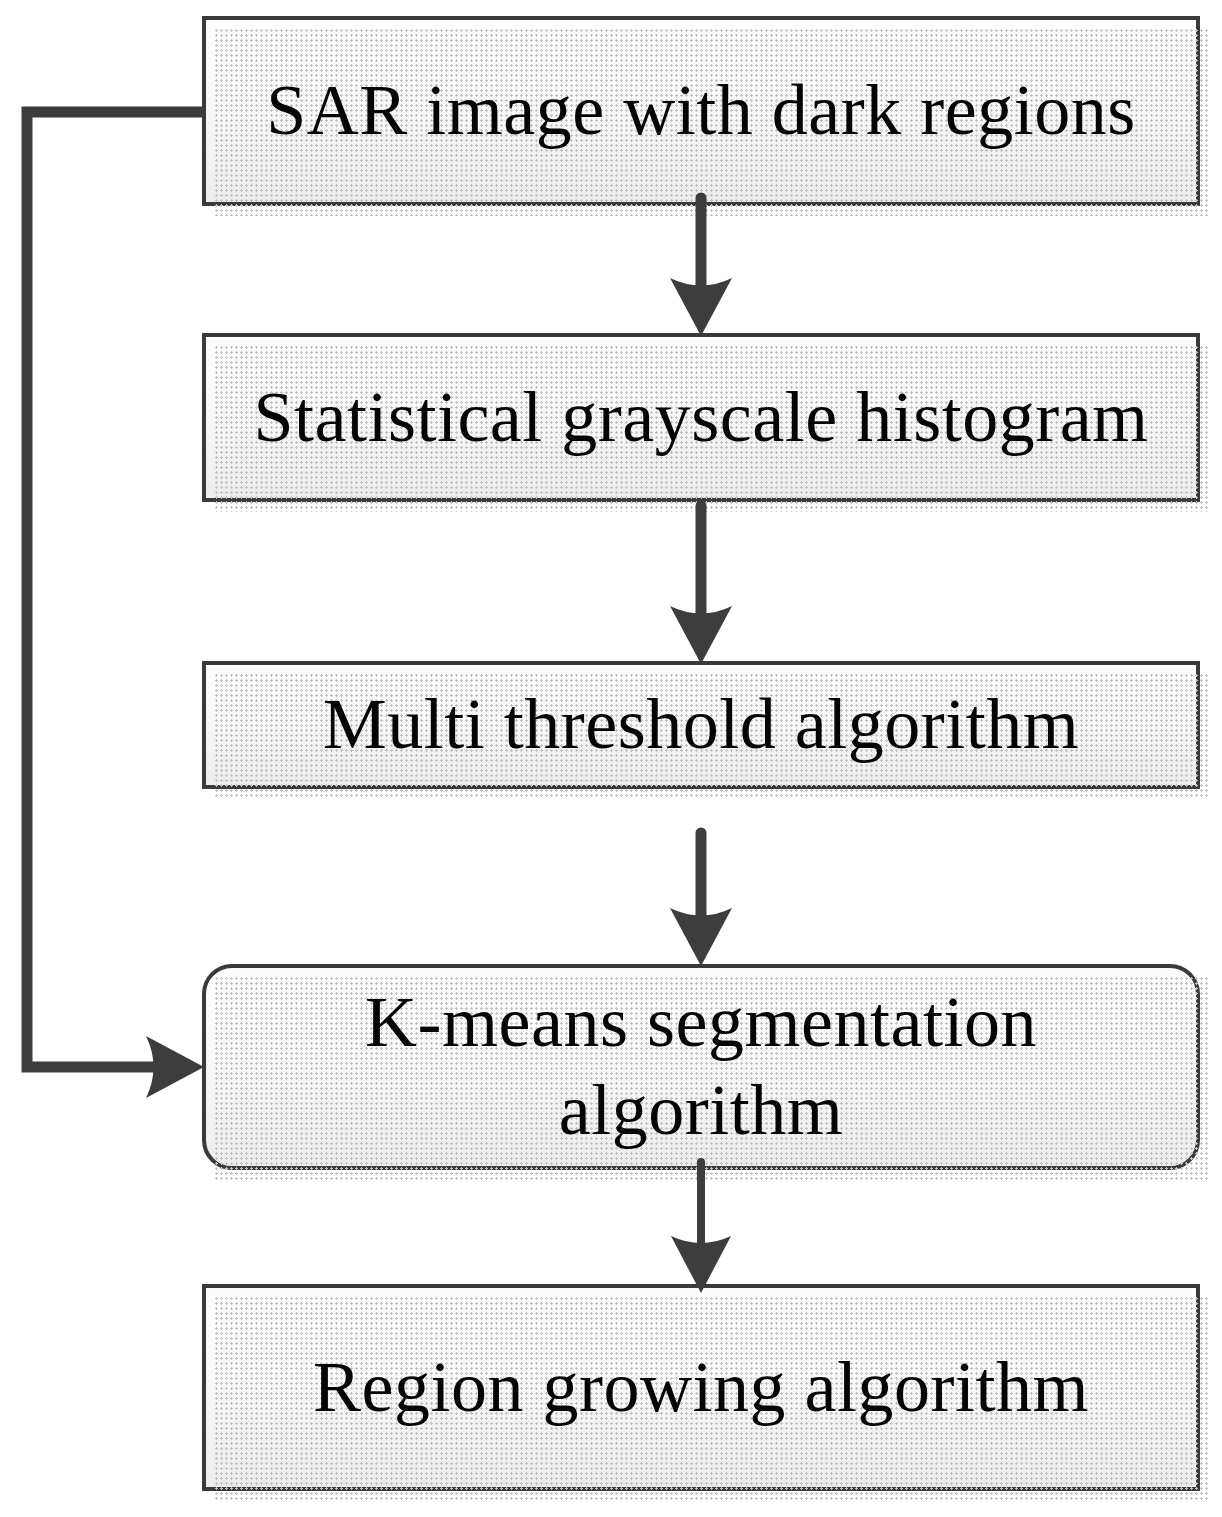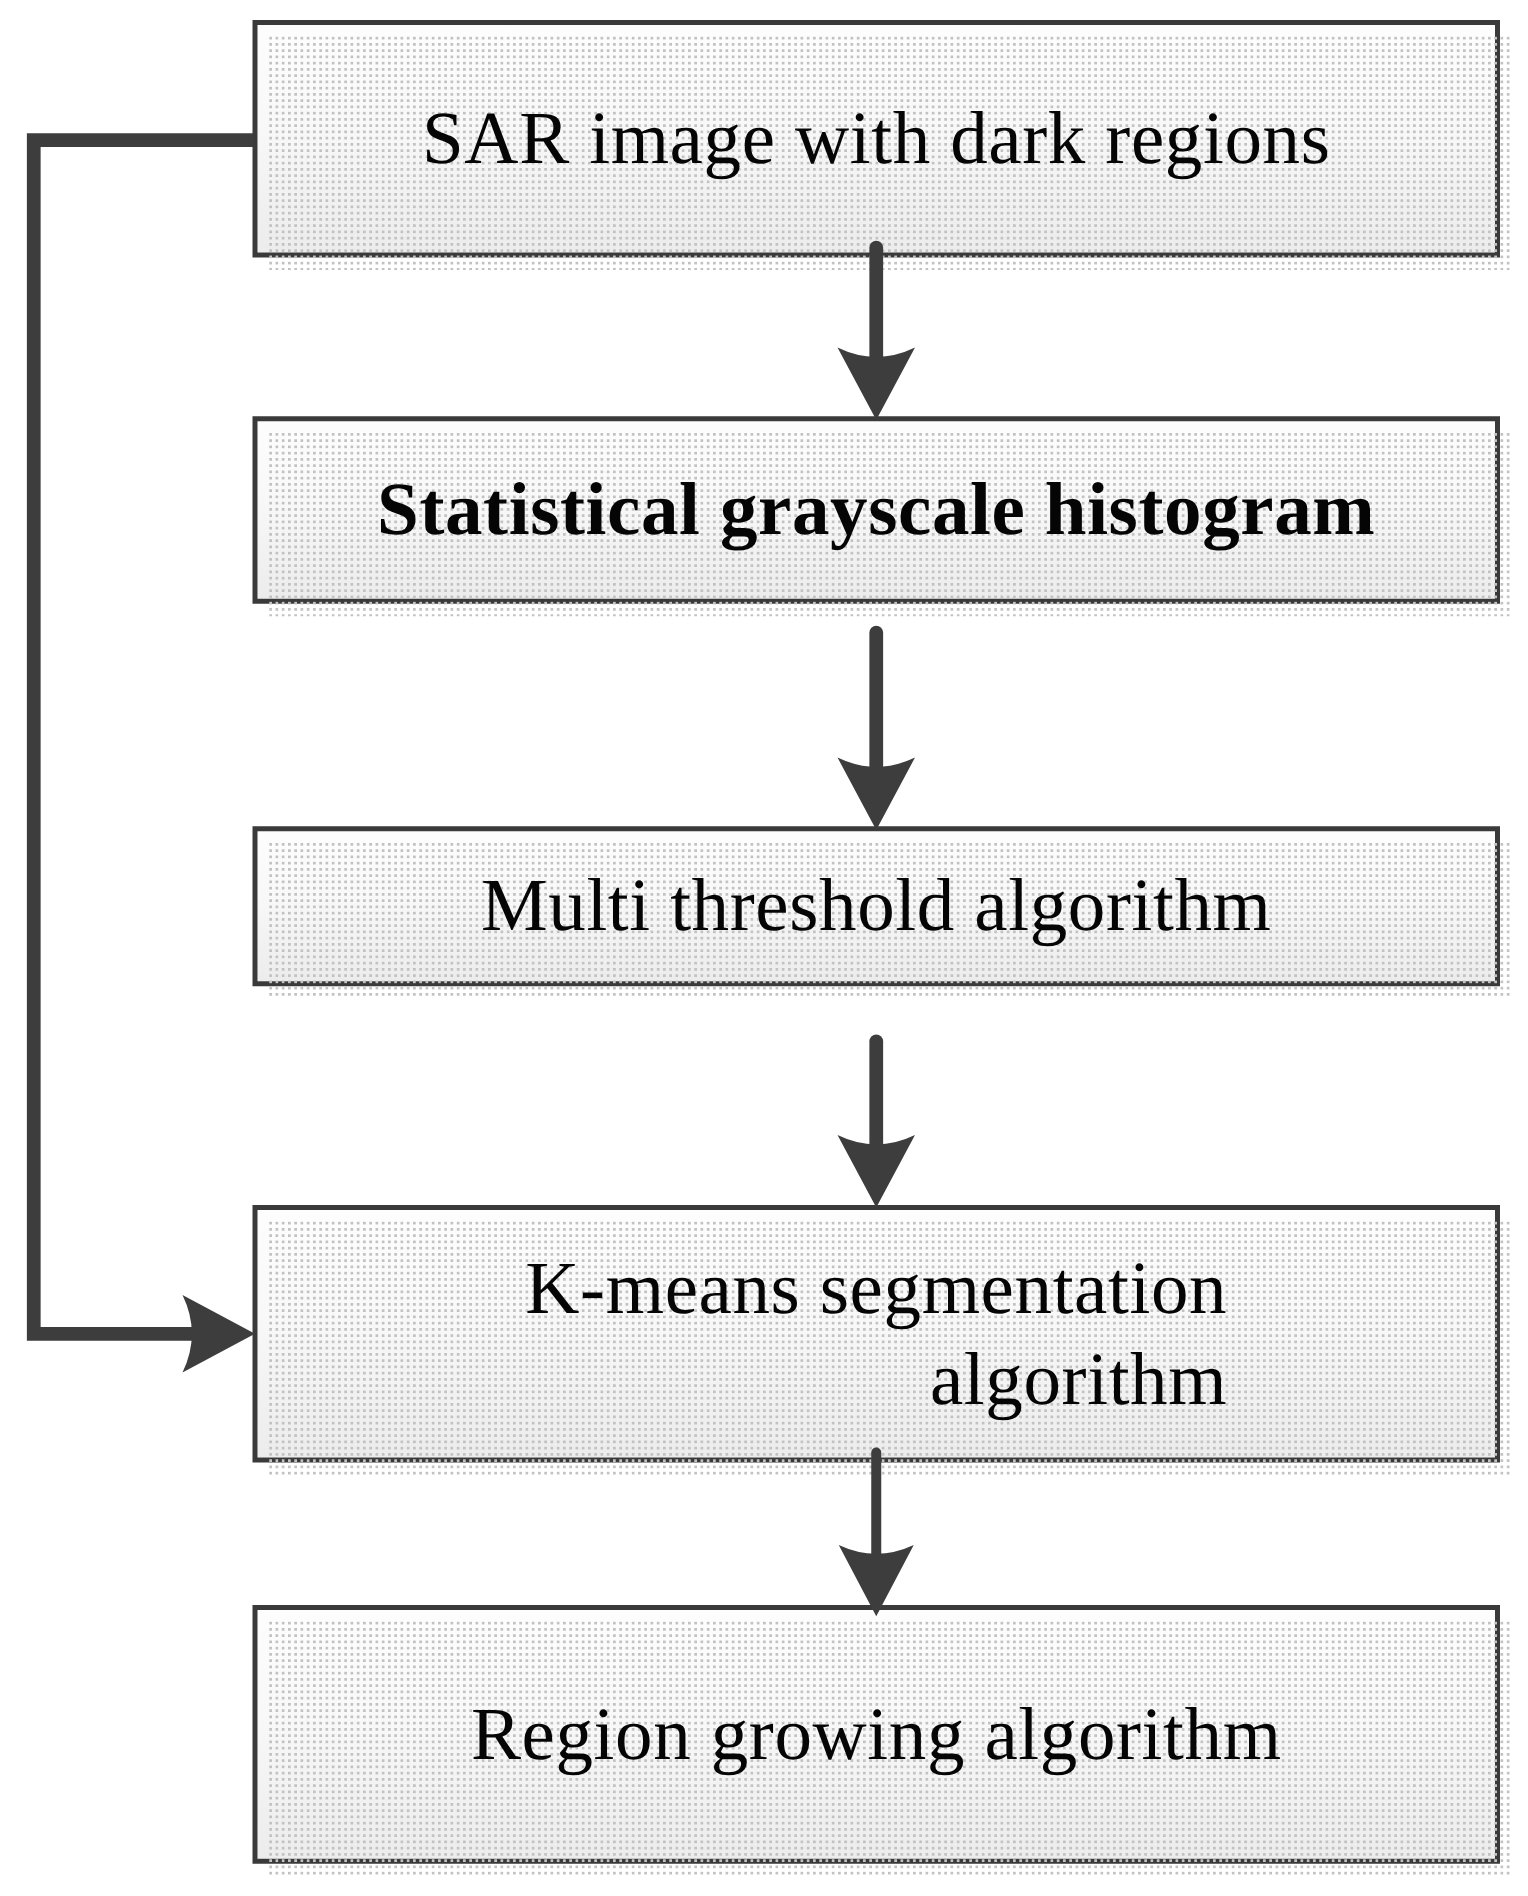--- a/index.html
+++ b/index.html
@@ -34,32 +34,31 @@
     position: absolute;
     z-index: -1;
     left: 8px;
     top: 8px;
     right: -14px;
     bottom: -14px;
     background-image: radial-gradient(#c2c2c2 1.1px, transparent 1.4px);
     background-size: 5px 5px;
   }
   .node-text {
-    font-size: 60px;
+    font-size: 72px;
     line-height: 1.22;
     color: #050505;
     letter-spacing: 0.5px;
     white-space: nowrap;
-    text-align: right;
   }
   .node-text .line { display: block; }
   #node-1 { top: 16px;   height: 190px; }
-  #node-2 { top: 333px;  height: 150px; font-weight: bold; }
+  #node-2 { top: 333px;  height: 169px; }
   #node-3 { top: 661px;  height: 128px; }
-  #node-4 { top: 964px;  height: 206px; }
+  #node-4 { top: 964px;  height: 206px; border-radius: 30px; }
   #node-5 { top: 1284px; height: 207px; }
   .connector-layer {
     position: absolute;
     left: 0; top: 0;
     width: 1222px;
     height: 1517px;
     z-index: 5;
     pointer-events: none;
   }
 </style>

